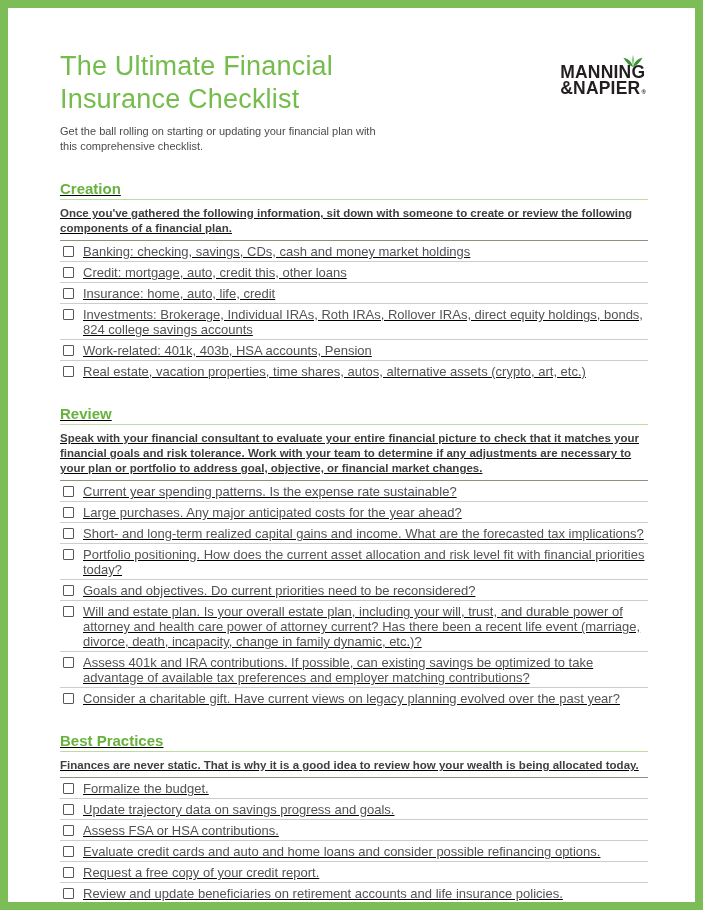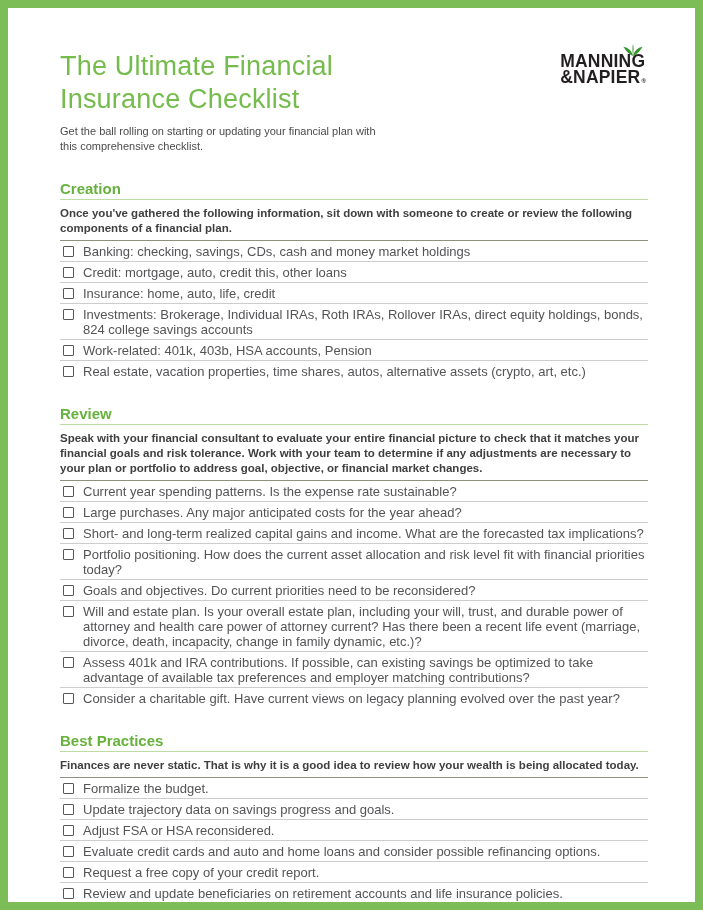--- a/index.html
+++ b/index.html
@@ -23,29 +23,29 @@
     font-size: 27px; line-height: 33px; font-weight: 400;
     color: #74BC4B; letter-spacing: 0.2px;
   }
   .subtitle {
     margin: 8px 0 0 0;
     font-size: 11px; line-height: 15px;
     color: #4B4B4D; max-width: 320px;
   }
   .logo {
     position: relative;
-    margin-top: 3px; margin-right: 2px;
+    margin-top: 14px; margin-right: 2px;
     color: #231F20; font-weight: bold;
     font-size: 17.5px; line-height: 16px; letter-spacing: 0.2px;
     text-align: left; white-space: nowrap;
   }
   .leaf-icon { position: absolute; top: -10px; left: 62px; width: 22px; height: 13px; }
   .reg-mark { font-size: 6px; font-weight: bold; vertical-align: 0px; margin-left: 1px; }
   
-  .section { margin-top: 26px; }
+  .section { margin-top: 26px; text-decoration: underline; }
   .section + .section { margin-top: 24px; }
   .section-heading {
     margin: 0 0 6px 0;
     font-size: 15px; font-weight: bold; color: #66B23C;
     padding-bottom: 2px;
     border-bottom: 1px solid #BDDBA4;
   }
   .section-intro {
     margin: 0 0 4px 0;
     font-size: 11.5px; font-weight: bold; line-height: 15px;
@@ -171,21 +171,21 @@
         <div class="row">
           <span class="checkbox"></span>
           <span class="item-label">Formalize the budget.</span>
         </div>
         <div class="row">
           <span class="checkbox"></span>
           <span class="item-label">Update trajectory data on savings progress and goals.</span>
         </div>
         <div class="row">
           <span class="checkbox"></span>
-          <span class="item-label">Adjust FSA or HSA reconsidered.</span>
+          <span class="item-label">Assess FSA or HSA contributions.</span>
         </div>
         <div class="row">
           <span class="checkbox"></span>
           <span class="item-label">Evaluate credit cards and auto and home loans and consider possible refinancing options.</span>
         </div>
         <div class="row">
           <span class="checkbox"></span>
           <span class="item-label">Request a free copy of your credit report.</span>
         </div>
         <div class="row">

